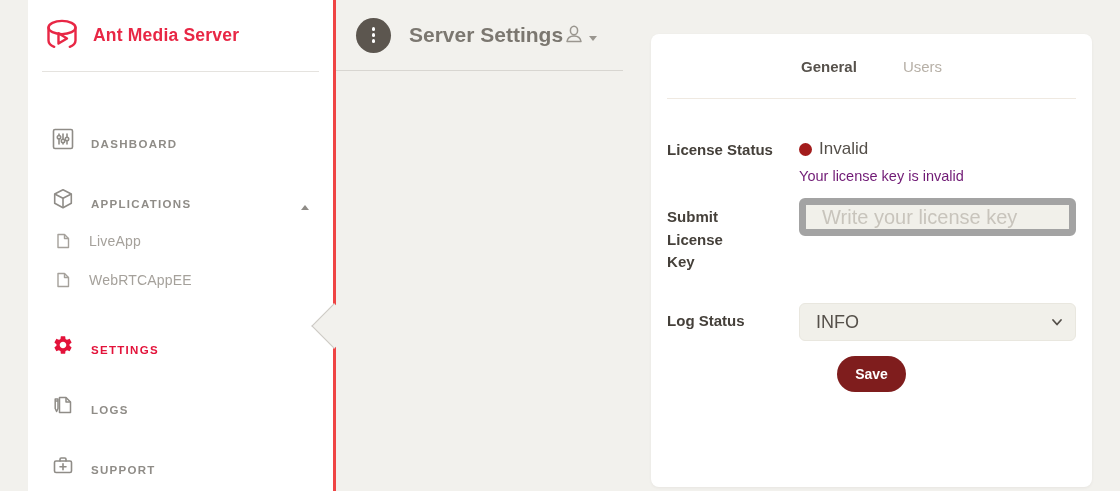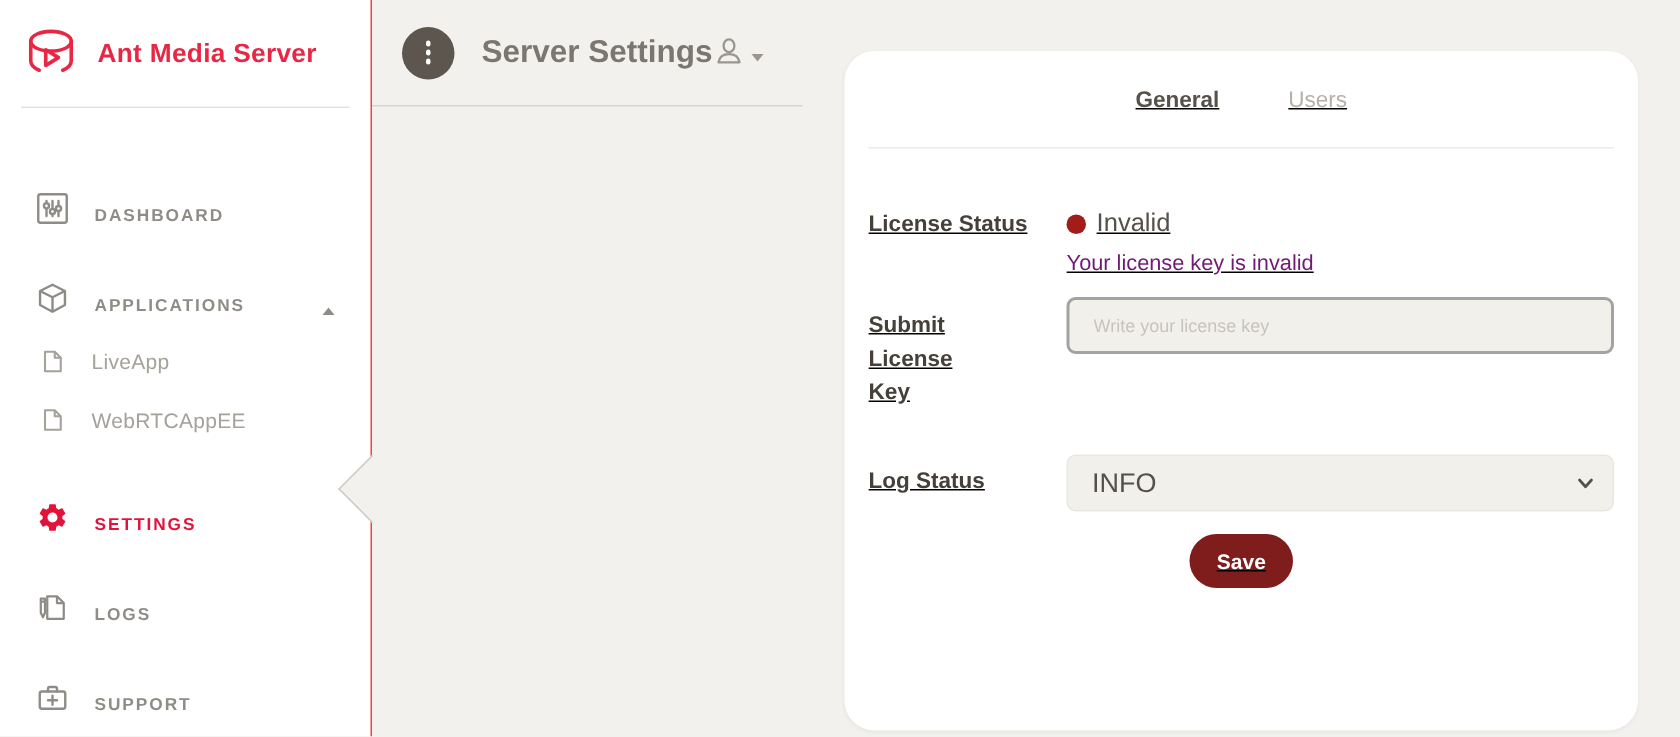--- a/index.html
+++ b/index.html
@@ -2,22 +2,22 @@
 <html><head>
 <meta charset="utf-8">
 <style>
   * { margin:0; padding:0; box-sizing:border-box; }
   html,body { width:1120px; height:491px; overflow:hidden; }
   body { font-family:"Liberation Sans", sans-serif; background:#f2f1ed; }
 
   .app { position:relative; width:1120px; height:491px; display:flex; }
 
   
-  .sidebar { position:relative; width:248px; height:491px; background:#ffffff;
-             border-right:1px solid #ef4444; flex:none; z-index:2; }
+  .sidebar { position:relative; width:308px; height:491px; background:#ffffff;
+             border-right:3px solid #ef4444; flex:none; z-index:2;margin-left:28px; }
   .brand { display:flex; align-items:center; gap:11px; height:71px; padding:0 14px; }
   .brand svg { flex:none; }
   .brand-name { color:#e82745; font-size:17.5px; font-weight:700; letter-spacing:.2px; }
   .brand-divider { height:1px; background:#e5e3df; margin:0 14px; }
 
   .nav { padding-top:18px; }
   .nav-item { position:relative; display:flex; align-items:flex-end; gap:17px;
               height:60px; padding:0 24px; cursor:pointer;
               color:#8f8c87; font-size:11.5px; font-weight:600; letter-spacing:1.3px; }
   .nav-item .nicon { width:22px; height:22px; flex:none; display:flex; align-items:center; justify-content:center; }
@@ -39,43 +39,43 @@
                  display:flex; flex-direction:column; align-items:center; justify-content:center;
                  gap:2.5px; cursor:pointer; }
   .menu-circle i { width:3.5px; height:3.5px; border-radius:50%; background:#ffffff; }
   .page-title { margin-left:18px; font-size:21px; font-weight:600; color:#7b7770; }
   .user-menu { margin-left:auto; display:flex; align-items:center; gap:4px; cursor:pointer; }
   .caret-down { width:0; height:0; border-left:4.5px solid transparent;
                 border-right:4.5px solid transparent; border-top:5px solid #9a968f; margin-top:6px; }
 
   
   .content { flex:1; padding:34px 28px 24px 28px; }
-  .card { background:#ffffff; border-radius:20px; height:453px;
-          box-shadow:0 1px 3px rgba(60,55,45,.06);text-decoration:underline; }
+  .card { background:#ffffff; border-radius:8px; height:453px;
+          box-shadow:0 1px 3px rgba(60,55,45,.06); }
   .tabs { height:65px; margin:0 16px; display:flex; align-items:center; justify-content:center;
           gap:46px; border-bottom:1px solid #efe9e1; }
   .tab { font-size:15px; cursor:pointer; }
   .tab-active { color:#56514b; font-weight:700; }
   .tab-inactive { color:#b7b0a7; font-weight:500; }
 
   .form { padding:0 16px; }
   .frow { display:grid; grid-template-columns:132px 1fr; }
   .flabel { font-size:15px; font-weight:700; color:#45403a; line-height:1.5; }
   .narrow { max-width:84px; display:inline-block; }
 
   .row-status { margin-top:40px; }
   .status-line { display:flex; align-items:center; gap:7px; }
   .status-dot { width:13px; height:13px; border-radius:50%; background:#a31c1c; flex:none; }
   .status-value { font-size:17px; color:#55504a; }
   .status-desc { margin-top:9px; font-size:14.5px; color:#701a75; }
 
   .row-key { margin-top:14px; }
   .row-key .flabel { padding-top:8px; }
-  .text-input { width:100%; height:38px; background:#f1f0ea; border:2px solid #a3a3a3;
-                border-radius:6px; padding:0 16px; font-size:12px; color:#55504a;
+  .text-input { width:100%; height:38px; background:#f1f0ea; border:7px solid #a3a3a3;
+                border-radius:6px; padding:0 16px; font-size:20px; color:#55504a;
                 font-family:"Liberation Sans", sans-serif; outline:none; }
   .text-input::placeholder { color:#c8c4bc; }
 
   .row-log { margin-top:29px; align-items:center; }
   .select-wrap { position:relative; }
   .select { width:100%; height:38px; background:#f1f0ea; border:1px solid #e9e7df;
             border-radius:6px; padding:0 16px; font-size:18px; color:#55504a;
             appearance:none; -webkit-appearance:none; cursor:pointer;
             font-family:"Liberation Sans", sans-serif; outline:none; }
   .select-chevron { position:absolute; right:13px; top:13px; pointer-events:none; }

